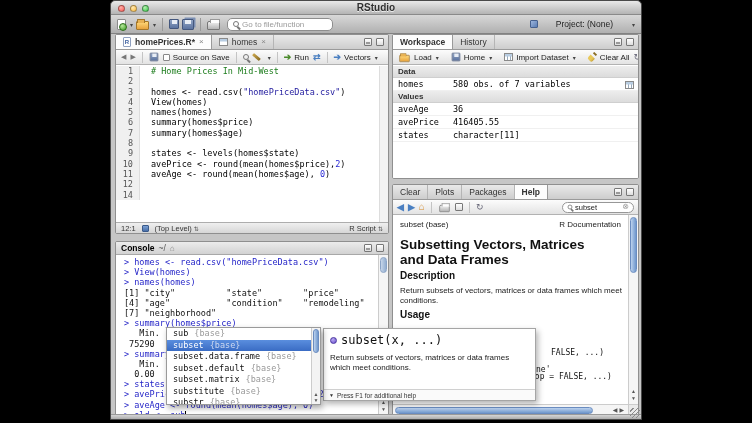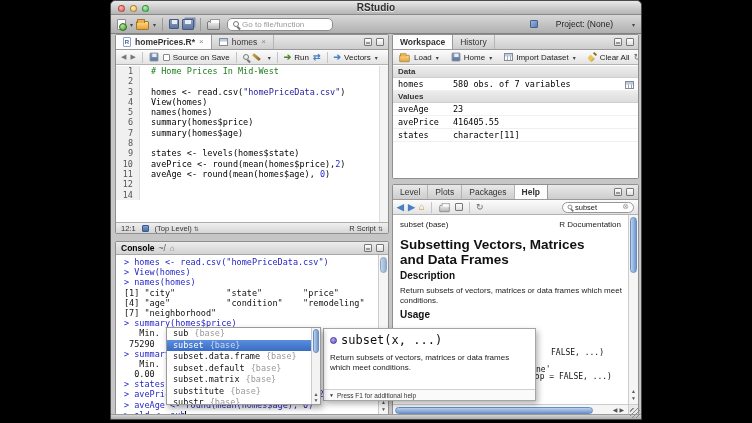--- a/index.html
+++ b/index.html
@@ -313,38 +313,38 @@
     <div class="ws-body" id="ws-body">
         <div class="ws-sec">Data</div>
         <div class="ws-row">
           <div class="ws-name">homes</div>
           <div class="ws-val">580 obs. of 7 variables</div>
           <div class="ic-grid ws-grid"></div>
         </div>
         <div class="ws-sec">Values</div>
         <div class="ws-row">
           <div class="ws-name">aveAge</div>
-          <div class="ws-val">23</div>
+          <div class="ws-val">36</div>
         </div>
         <div class="ws-row">
           <div class="ws-name">avePrice</div>
           <div class="ws-val">416405.55</div>
         </div>
         <div class="ws-row">
           <div class="ws-name">states</div>
           <div class="ws-val">character[11]</div>
         </div>
       </div>
   </div>
 
   <div class="pane" id="help-pane">
     <div class="tabbar">
       <div id="help-tabs" style="display:flex;height:15px">
           <div class="tab">
-            <span>Level</span>
+            <span>Clear</span>
           </div>
           <div class="tab">
             <span>Plots</span>
           </div>
           <div class="tab">
             <span>Packages</span>
           </div>
           <div class="tab active">
             <span>Help</span>
           </div>

